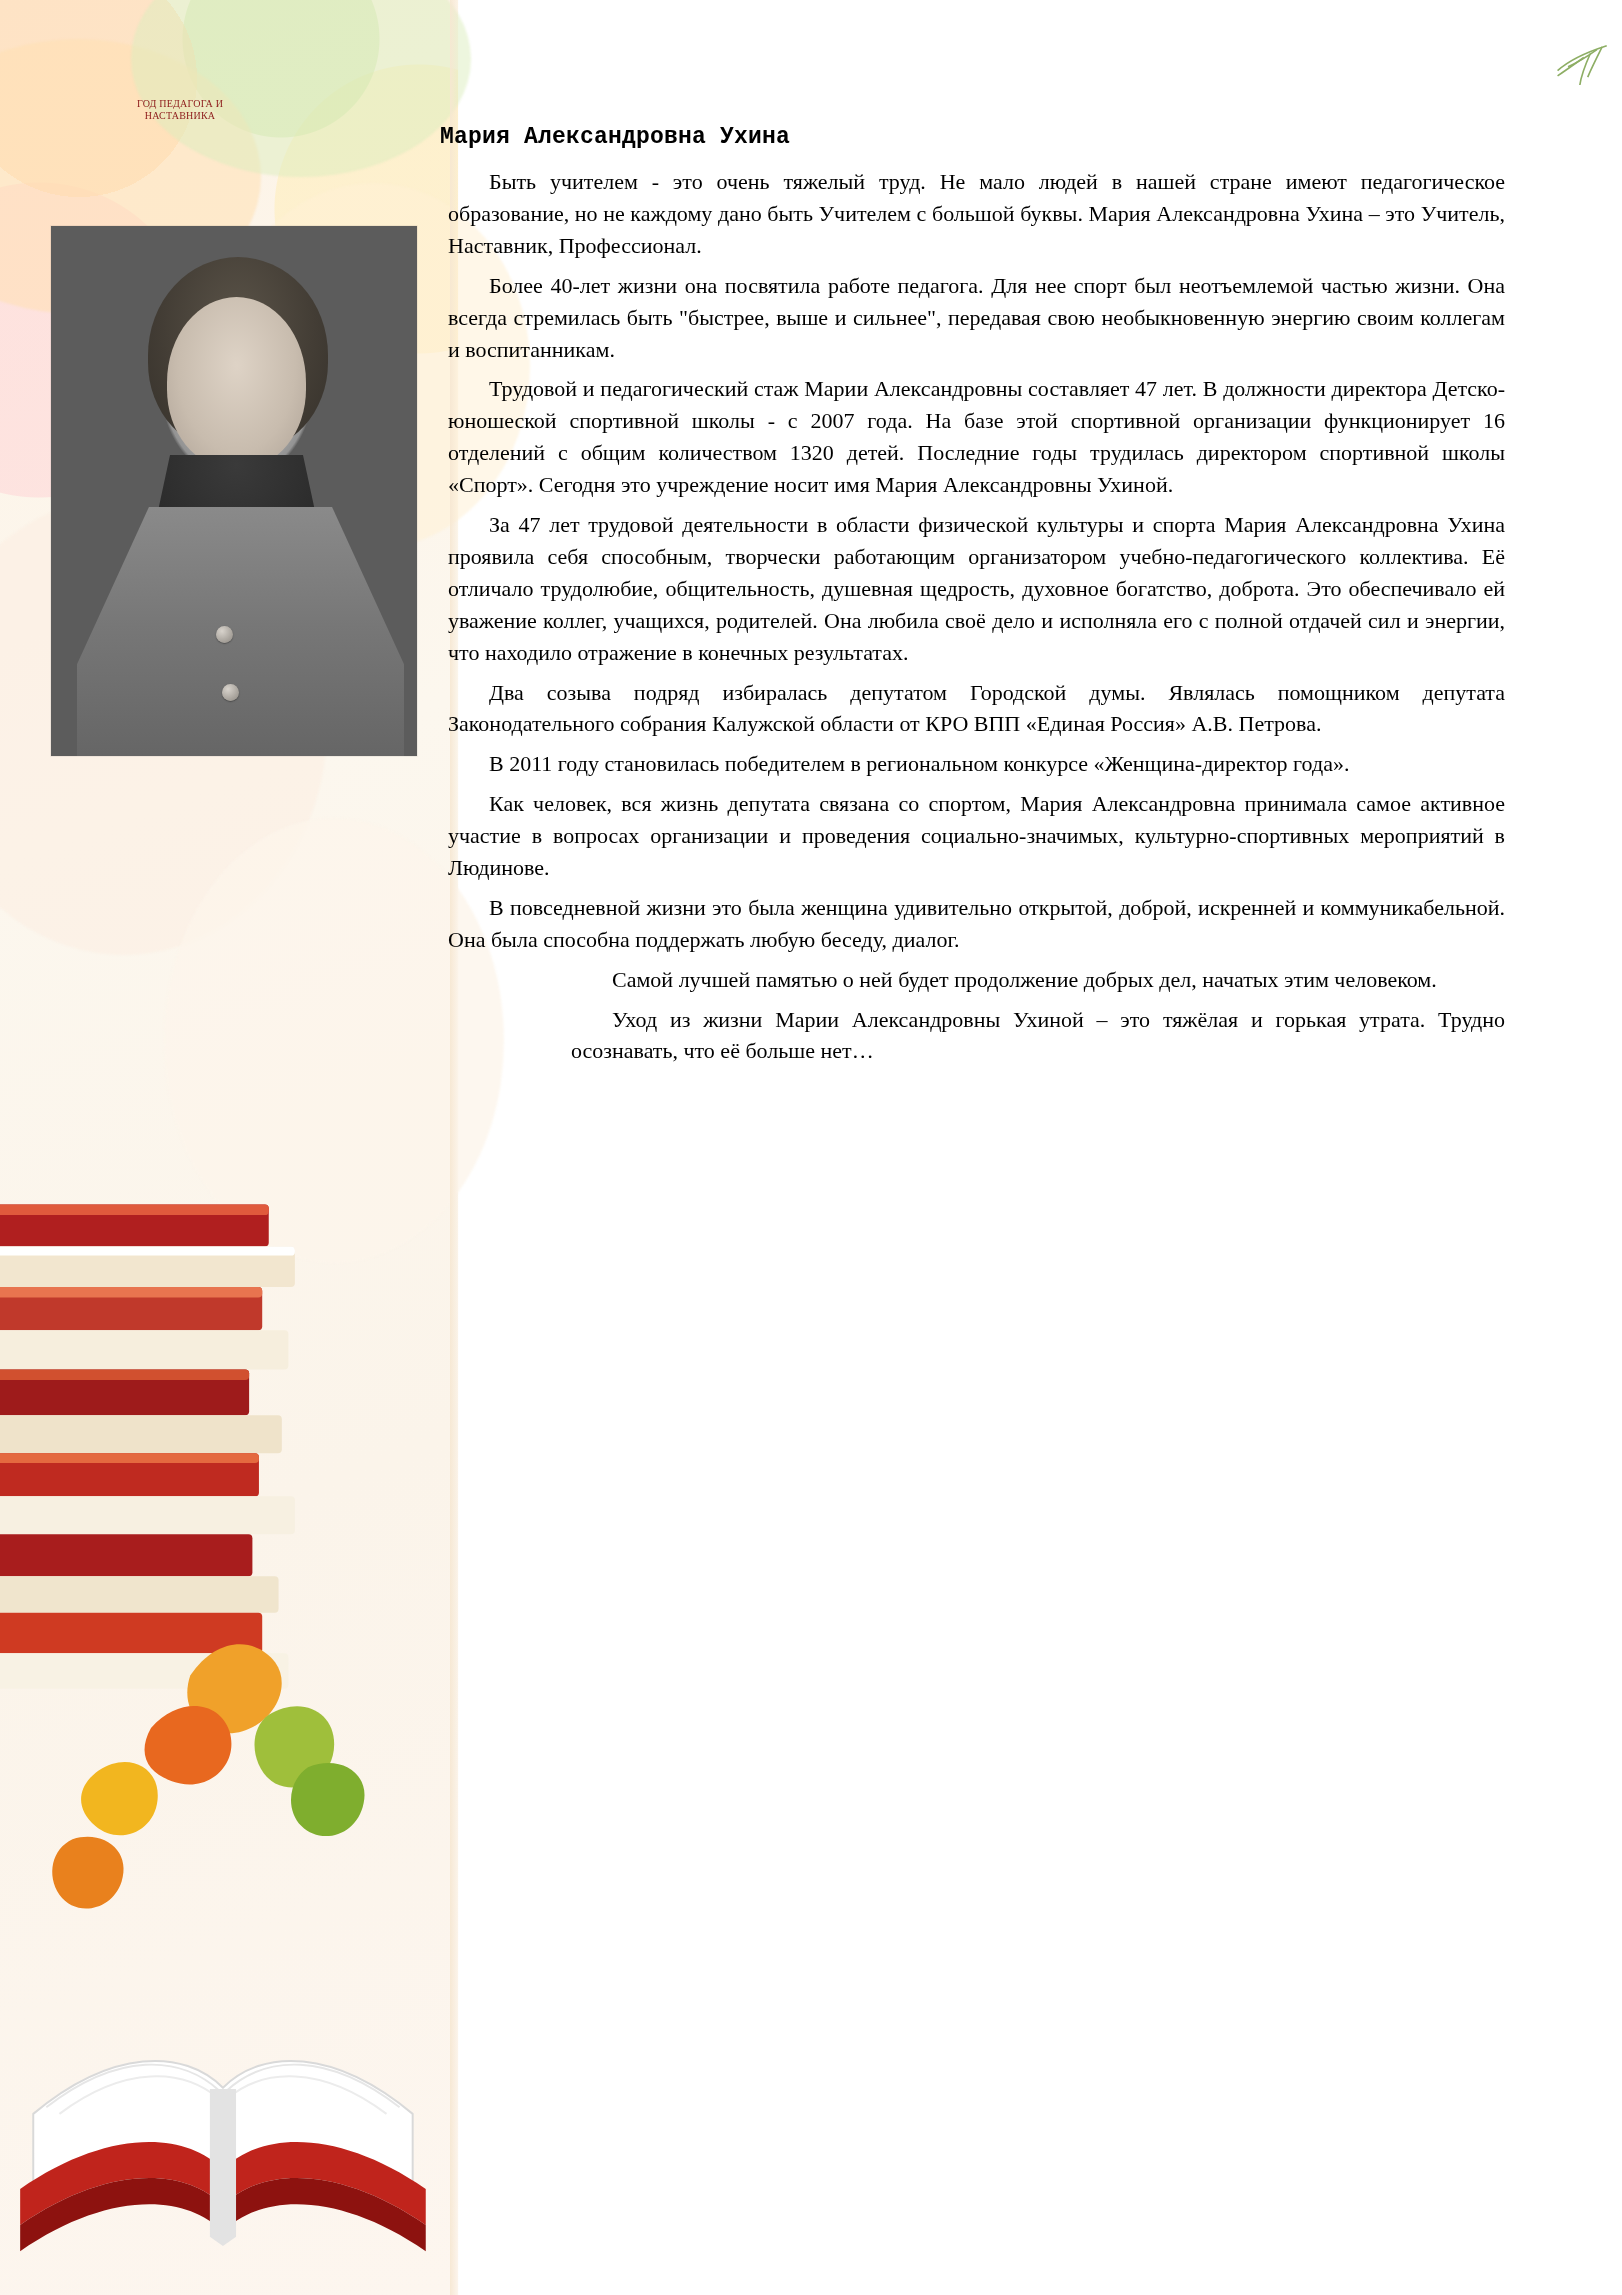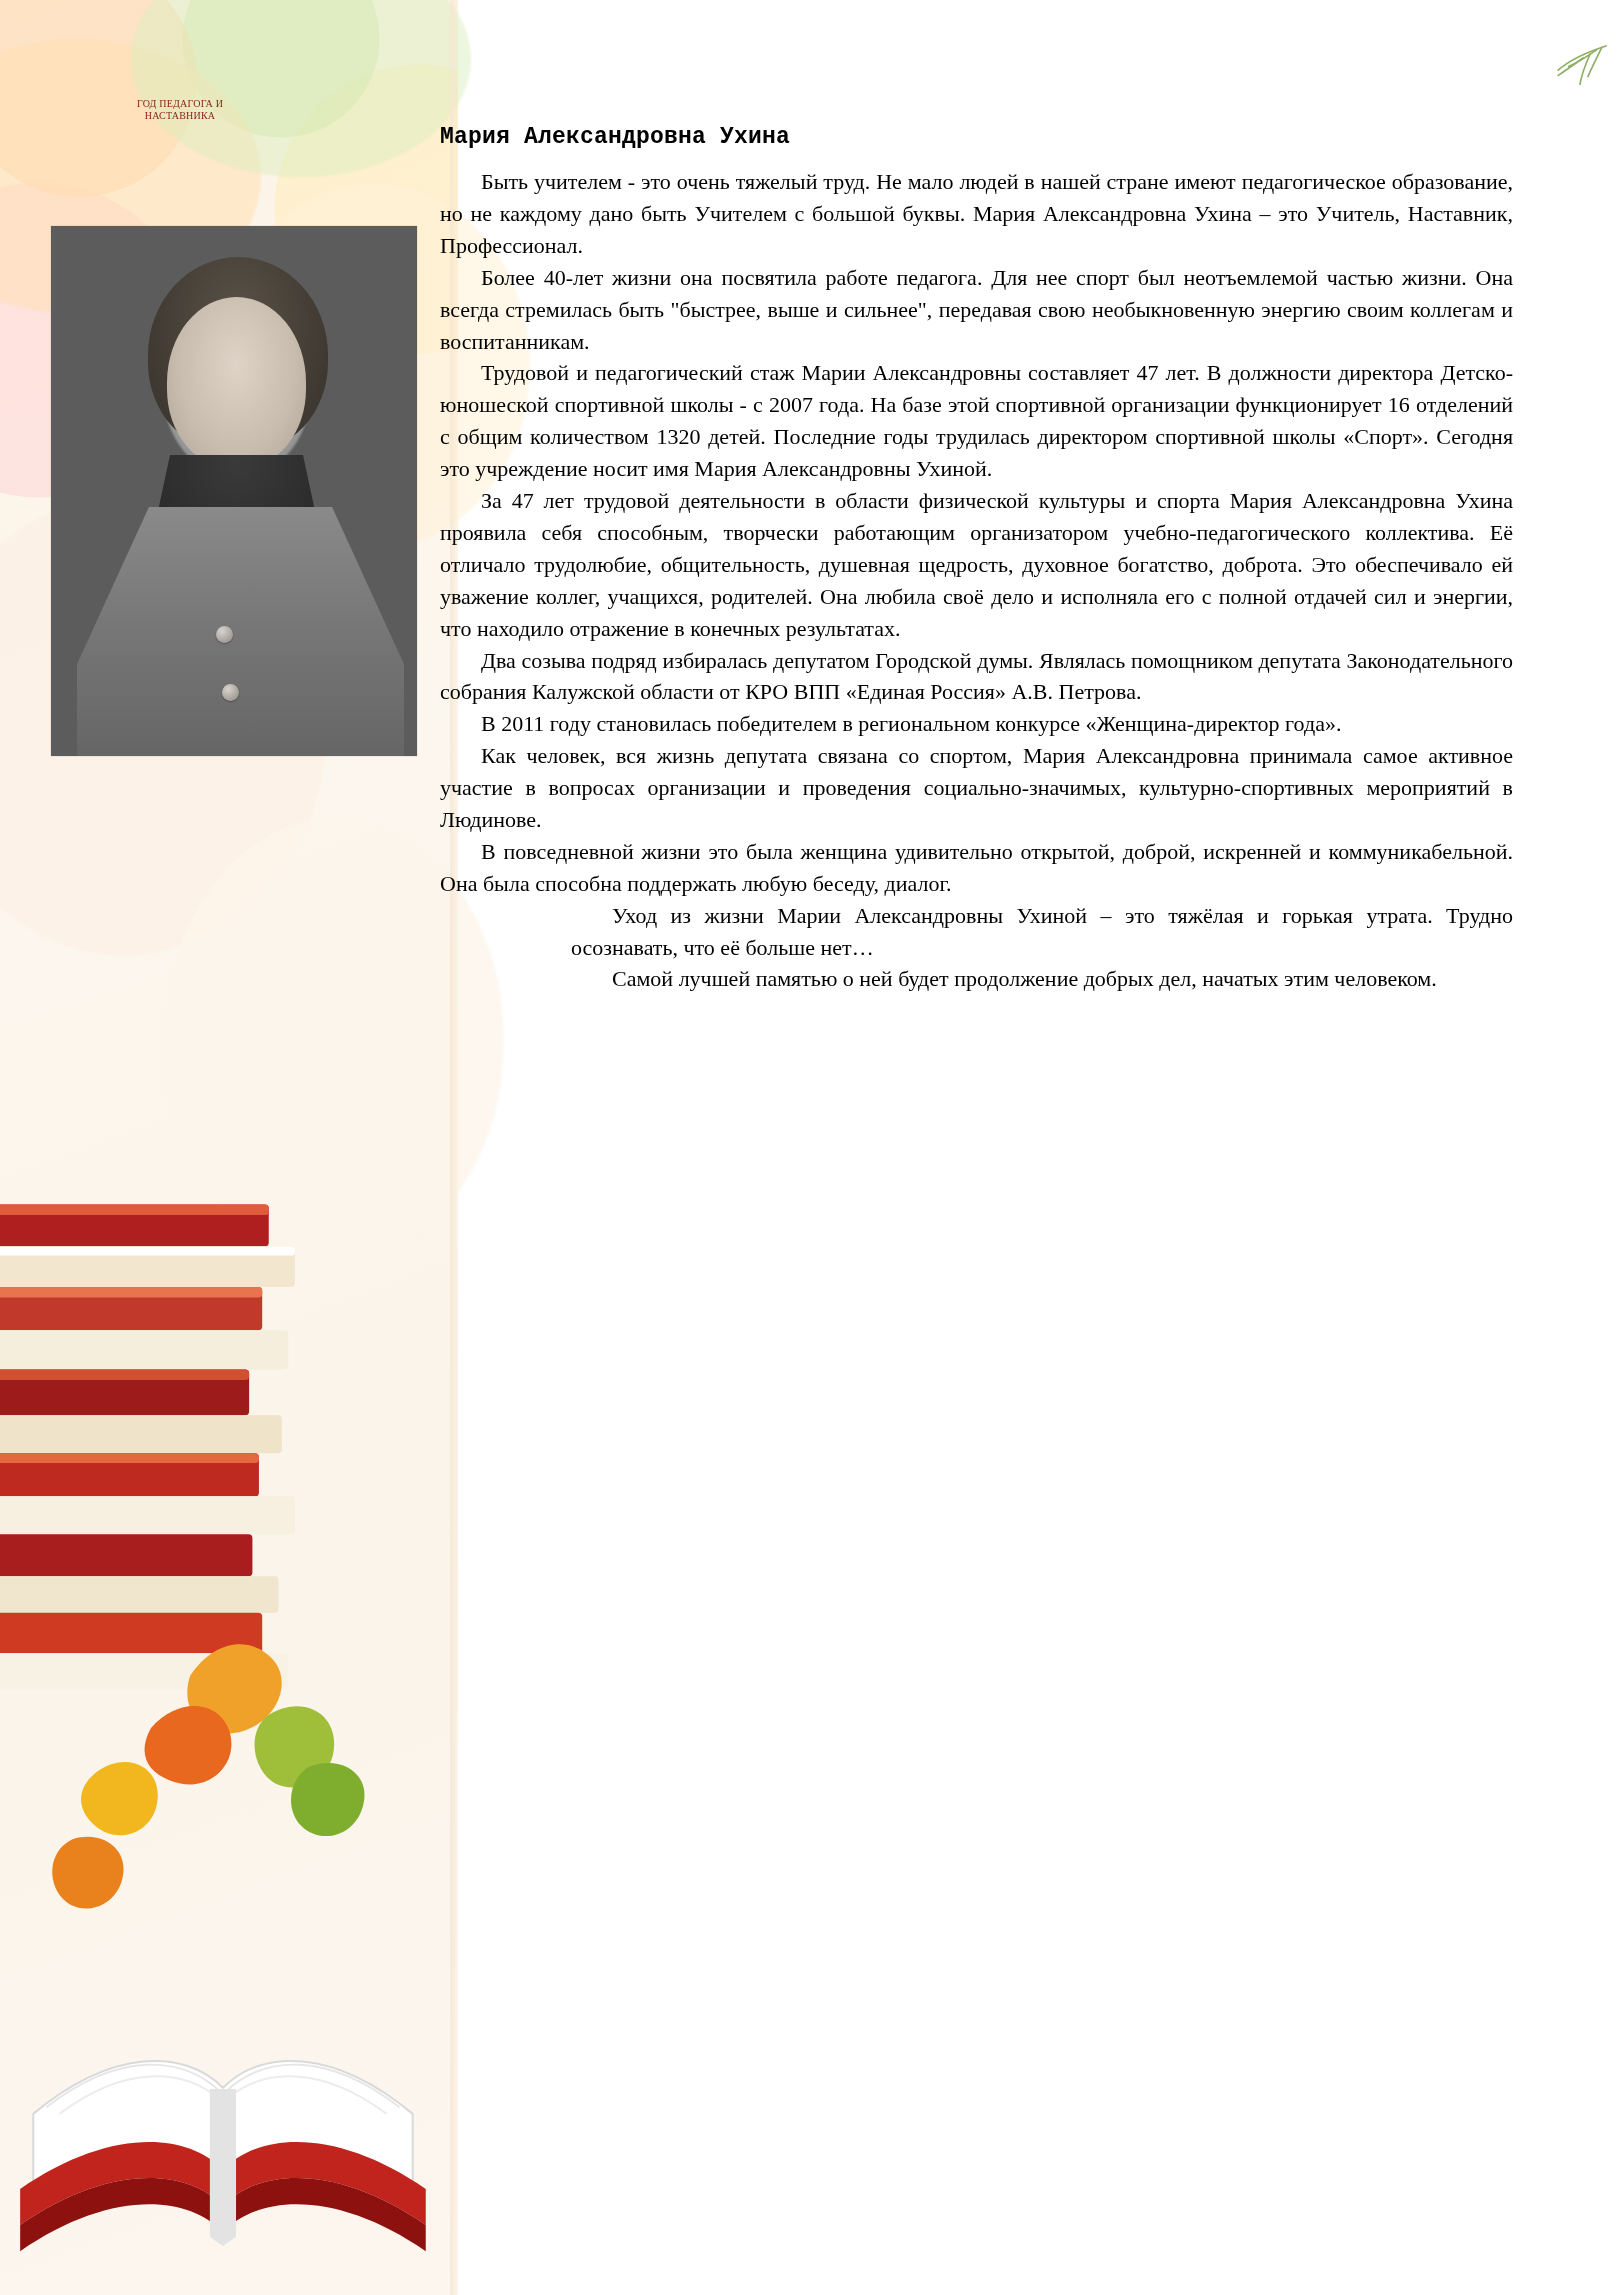--- a/index.html
+++ b/index.html
@@ -160,21 +160,21 @@
     line-height: 1.45;
   }
   .article h1 {
     margin: 0 0 11.8px 0;
     font-size: 23px;
     font-weight: bold;
     letter-spacing: 0.2px;
     font-family: Liberation Mono, monospace;
   }
   .article p {
-    margin: 0;
+    margin: 8px;
     text-indent: 41px;
     text-align: justify;
   }
   .article p.indent-block {
     margin-left: 131px;
     text-indent: 41px;
   }
 </style>
 </head>
 <body>
@@ -260,18 +260,18 @@
 
     <p>Быть учителем - это очень тяжелый труд. Не мало людей в нашей стране имеют педагогическое образование, но не каждому дано быть Учителем с большой буквы. Мария Александровна Ухина – это Учитель, Наставник, Профессионал.</p>
     <p>Более 40-лет жизни она посвятила работе педагога. Для нее спорт был неотъемлемой частью жизни. Она всегда стремилась быть "быстрее, выше и сильнее", передавая свою необыкновенную энергию своим коллегам и воспитанникам.</p>
     <p>Трудовой и педагогический стаж Марии Александровны составляет 47 лет. В должности директора Детско- юношеской спортивной школы - с 2007 года. На базе этой спортивной организации функционирует 16 отделений с общим количеством 1320 детей. Последние годы трудилась директором спортивной школы «Спорт». Сегодня это учреждение носит имя Мария Александровны Ухиной.</p>
     <p>За 47 лет трудовой деятельности в области физической культуры и спорта Мария Александровна Ухина проявила себя способным, творчески работающим организатором учебно-педагогического коллектива. Её отличало трудолюбие, общительность, душевная щедрость, духовное богатство, доброта. Это обеспечивало ей уважение коллег, учащихся, родителей. Она любила своё дело и исполняла его с полной отдачей сил и энергии, что находило отражение в конечных результатах.</p>
     <p>Два созыва подряд избиралась депутатом Городской думы. Являлась помощником депутата Законодательного собрания Калужской области от КРО ВПП «Единая Россия» А.В. Петрова.</p>
     <p>В 2011 году становилась победителем в региональном конкурсе «Женщина-директор года».</p>
     <p>Как человек, вся жизнь депутата связана со спортом, Мария Александровна принимала самое активное участие в вопросах организации и проведения социально-значимых, культурно-спортивных мероприятий в Людинове.</p>
     <p>В повседневной жизни это была женщина удивительно открытой, доброй, искренней и коммуникабельной. Она была способна поддержать любую беседу, диалог.</p>
 
+    <p class="indent-block">Самой лучшей памятью о ней будет продолжение добрых дел, начатых этим человеком.</p>
     <p class="indent-block">Уход из жизни Марии Александровны Ухиной – это тяжёлая и горькая утрата. Трудно осознавать, что её больше нет…</p>
-    <p class="indent-block">Самой лучшей памятью о ней будет продолжение добрых дел, начатых этим человеком.</p>
   </article>
 
 </div>
 
 
 </body></html>

